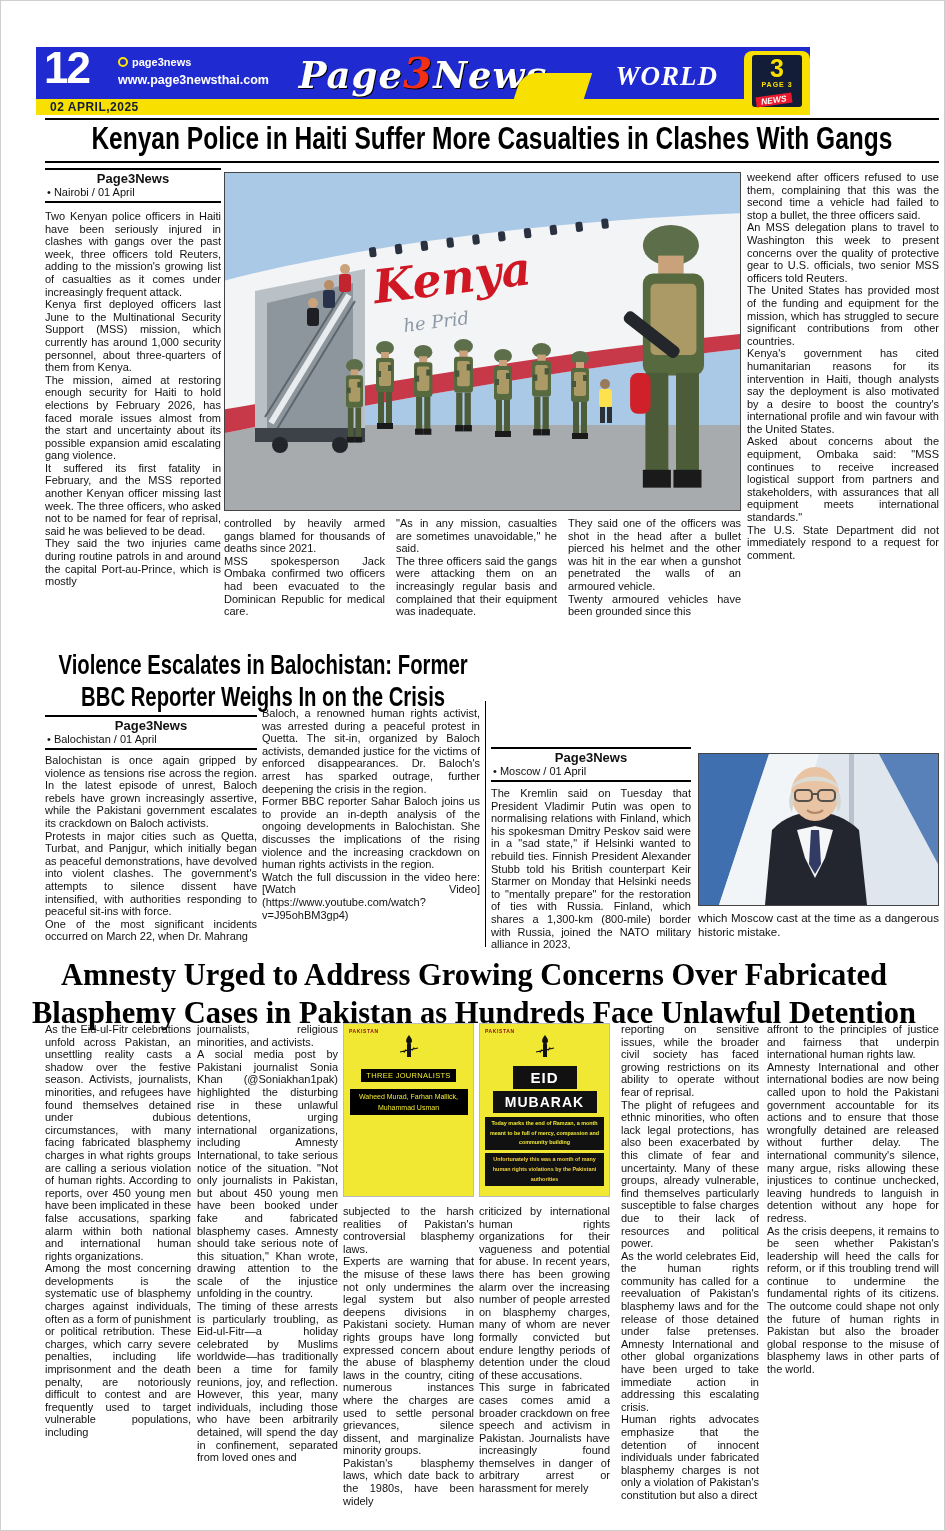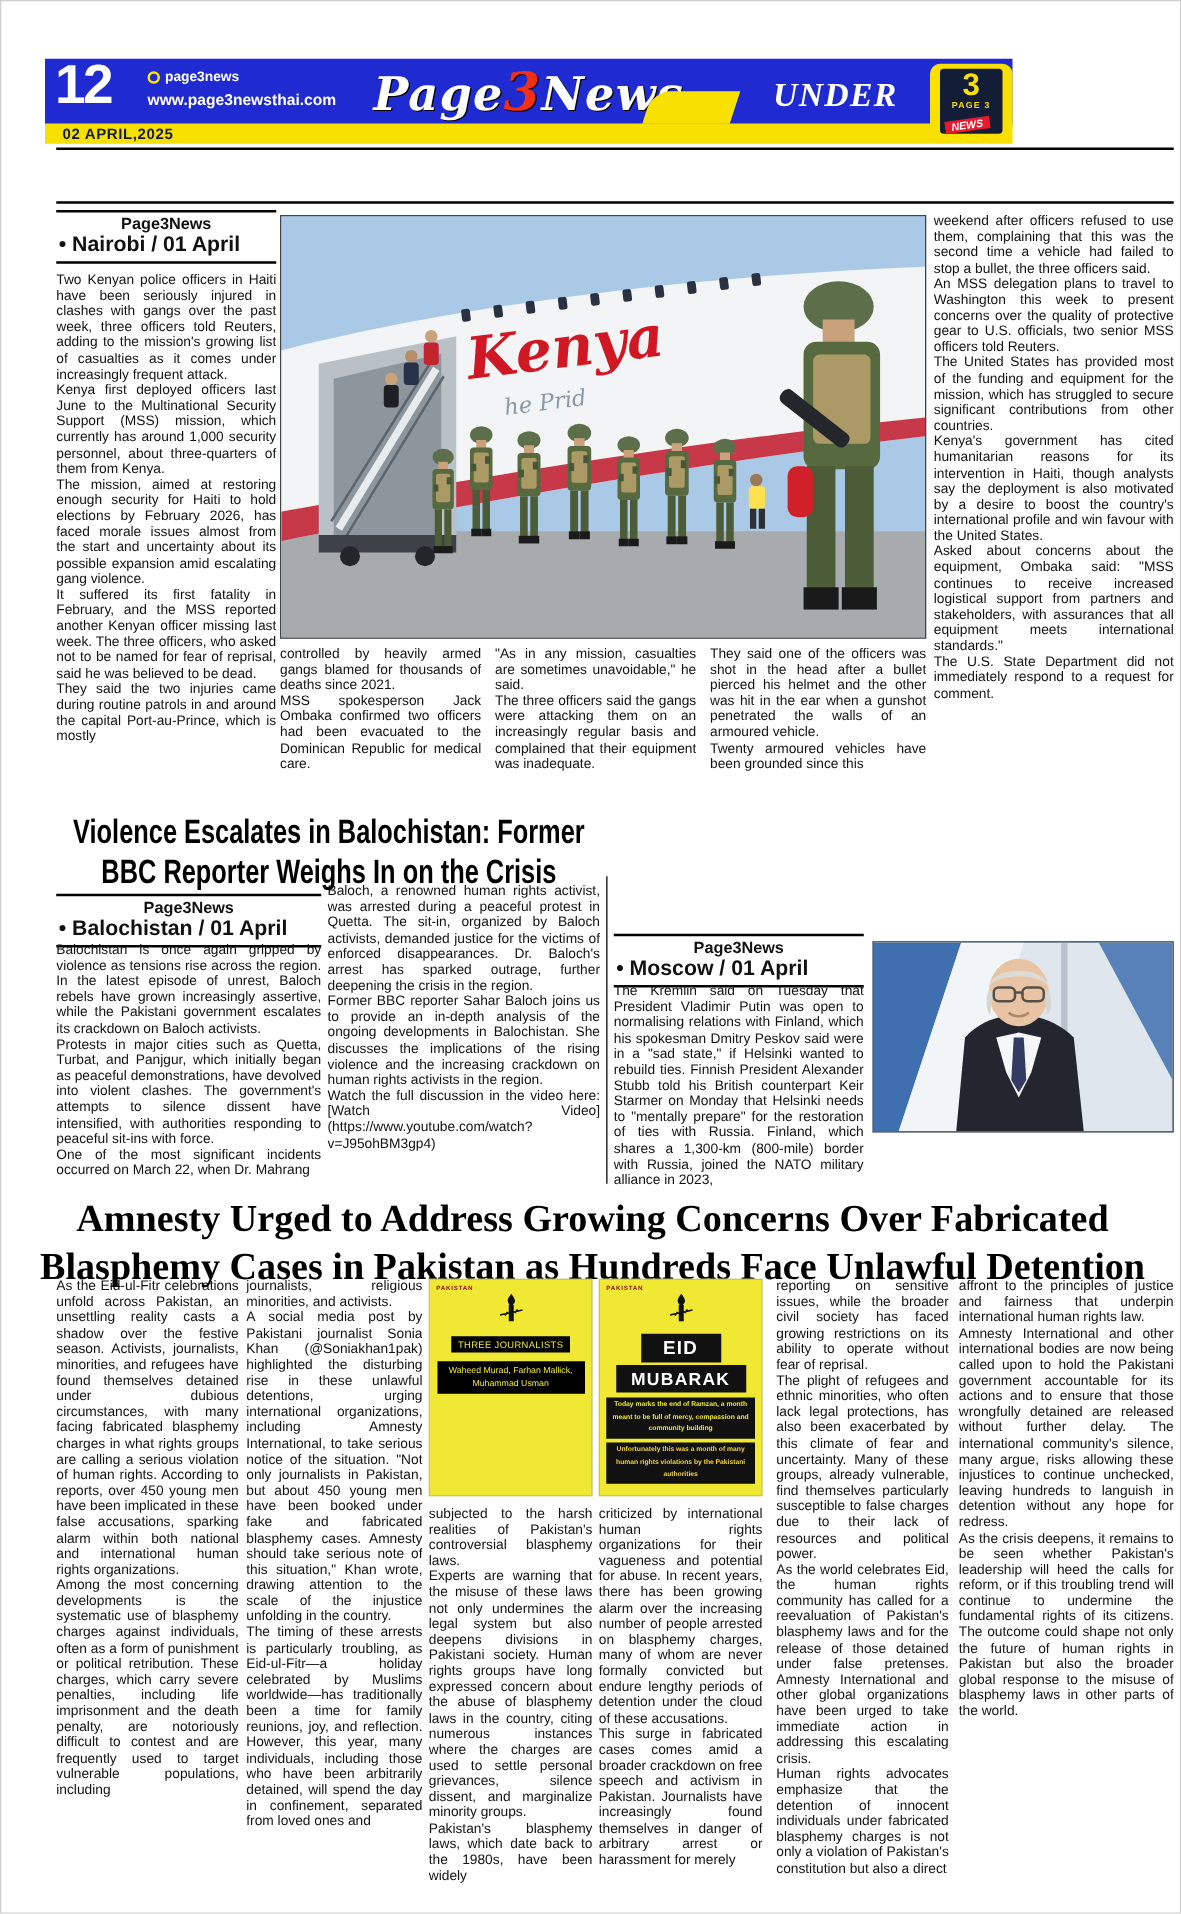--- a/index.html
+++ b/index.html
@@ -33,21 +33,21 @@
   .rule { position:absolute; left:44px; width:894px; border-top:2px solid #000; }
   .hl-wrap { position:absolute; overflow:hidden; }
   .hl-inner { font-weight:bold; text-align:center; transform-origin:0 0; white-space:pre-line; color:#000; }
   .hl1 { width:1130px; font-size:31px; line-height:1.1; transform:scaleX(0.791); }
   .hl2 { width:580px; font-size:27px; line-height:1.2; transform:scaleX(0.752); }
   .hl3 { width:478px; font-size:27px; line-height:1.25; transform:scaleX(0.937); }
   .hl4 { font-family:"Liberation Serif", serif; width:894px; font-size:30.5px; line-height:1.25; }
   
   .byline { border-top:2px solid #000; border-bottom:2px solid #000; padding:1px 0 3px; }
   .by-src { text-align:center; font-weight:bold; font-size:13px; }
-  .by-loc { font-weight:bold; font-size:17px; padding-left:2px; }
+  .by-loc { font-weight:normal; font-size:11px; padding-left:2px; }
   .body-text { font-size:11px; line-height:1.145; text-align:justify; white-space:pre-line; overflow:hidden; }
   .abs { position:absolute; }
   .photo-frame { border:1px solid #444; background:#9fc2e2; overflow:hidden; }
   .caption { font-size:11.5px; line-height:1.2; text-align:justify; }
   .vdiv { position:absolute; border-left:1.5px solid #000; }
   
   .amn { width:100%; height:174px; background:#f0e832; border:1px solid #bbb; padding:4px 5px; text-align:center; overflow:hidden; }
   .amn .tag { text-align:left; font-size:5px; font-weight:bold; color:#8c1420; letter-spacing:0.6px; }
   .chip { display:inline-block; background:#000000; color:#f0e832; font-weight:normal; }
   .g1-title { font-size:7.5px; padding:2px 5px; margin:2px 0 3px; letter-spacing:0.3px; }
@@ -65,35 +65,38 @@
   <div class="hdr">
     <div class="blue-band">
       <div class="page-num">12</div>
       <div class="social">
         <span class="soc-dot"></span>
         <span>page3news</span>
       </div>
       <div class="website">www.page3newsthai.com</div>
       <div class="masthead"><span>Page</span><span class="m3">3</span><span>News</span></div>
       <div class="yellow-wedge"></div>
-      <div class="world">UNDER</div>
+      <div class="world">WORLD</div>
       <div class="logo-wrap">
         <div class="logo-box">
           <div class="logo-3">3</div>
           <div class="logo-page3">PAGE 3</div>
           <div class="logo-news">NEWS</div>
         </div>
       </div>
     </div>
     <div class="date-strip">
       <span>02 APRIL,2025</span>
     </div>
   </div>
 
   <div class="rule" style="top:117px"></div>
+  <div class="hl-wrap" style="left:44px; top:121px; width:894px; height:38px">
+    <div class="hl-inner hl1">Kenyan Police in Haiti Suffer More Casualties in Clashes With Gangs</div>
+  </div>
   <div class="rule" style="top:160px"></div>
 
   <div class="abs" style="left:44px; top:167px; width:176px; height:473px">
     <div class="byline">
       <div class="by-src">Page3News</div>
       <div class="by-loc">•  Nairobi  /  01  April</div>
     </div>
     <div class="body-text" style="margin-top:7px; height:420px">Two Kenyan police officers in Haiti have been seriously injured in clashes with gangs over the past week, three officers told Reuters, adding to the mission's growing list of casualties as it comes under increasingly frequent attack.
 Kenya first deployed officers last June to the Multinational Security Support (MSS) mission, which currently has around 1,000 security personnel, about three-quarters of them from Kenya.
 The mission, aimed at restoring enough security for Haiti to hold elections by February 2026, has faced morale issues almost from the start and uncertainty about its possible expansion amid escalating gang violence.
@@ -239,20 +242,21 @@
         <path d="M4,22 C 6,4 50,4 52,22 C 46,10 10,10 4,22 Z" fill="#dcdcd6"></path>
         <path d="M4,24 C 1,32 2,40 5,44 L8,26 Z" fill="#d6d6d0"></path>
         <path d="M52,24 C 55,32 54,40 51,44 L48,26 Z" fill="#d6d6d0"></path>
         <rect x="8" y="22" width="17" height="11" rx="4" fill="none" stroke="#55504a" stroke-width="2"></rect>
         <rect x="31" y="22" width="17" height="11" rx="4" fill="none" stroke="#55504a" stroke-width="2"></rect>
         <line x1="25" y1="26" x2="31" y2="26" stroke="#55504a" stroke-width="2"></line>
         <path d="M20,42 C 24,46 32,46 36,42" stroke="#b08868" stroke-width="2" fill="none"></path>
       </g>
     </svg>
   </div>
+  <div class="abs caption" style="left:697px; top:911px; width:241px; height:30px">which Moscow cast at the time as a dangerous historic mistake.</div>
 
   <div class="hl-wrap" style="left:26px; top:955px; width:894px; height:80px">
     <div class="hl-inner hl4">Amnesty Urged to Address Growing Concerns Over Fabricated
 Blasphemy Cases in Pakistan as Hundreds Face Unlawful Detention</div>
   </div>
 
   <div class="abs body-text" style="left:44px; top:1022px; width:146px; height:498px">As the Eid-ul-Fitr celebrations unfold across Pakistan, an unsettling reality casts a shadow over the festive season. Activists, journalists, minorities, and refugees have found themselves detained under dubious circumstances, with many facing fabricated blasphemy charges in what rights groups are calling a serious violation of human rights. According to reports, over 450 young men have been implicated in these false accusations, sparking alarm within both national and international human rights organizations.
 Among the most concerning developments is the systematic use of blasphemy charges against individuals, often as a form of punishment or political retribution. These charges, which carry severe penalties, including life imprisonment and the death penalty, are notoriously difficult to contest and are frequently used to target vulnerable populations, including</div>
   <div class="abs body-text" style="left:196px; top:1022px; width:141px; height:498px">journalists, religious minorities, and activists.
 A social media post by Pakistani journalist Sonia Khan (@Soniakhan1pak) highlighted the disturbing rise in these unlawful detentions, urging international organizations, including Amnesty International, to take serious notice of the situation. "Not only journalists in Pakistan, but about 450 young men have been booked under fake and fabricated blasphemy cases. Amnesty should take serious note of this situation," Khan wrote, drawing attention to the scale of the injustice unfolding in the country.

